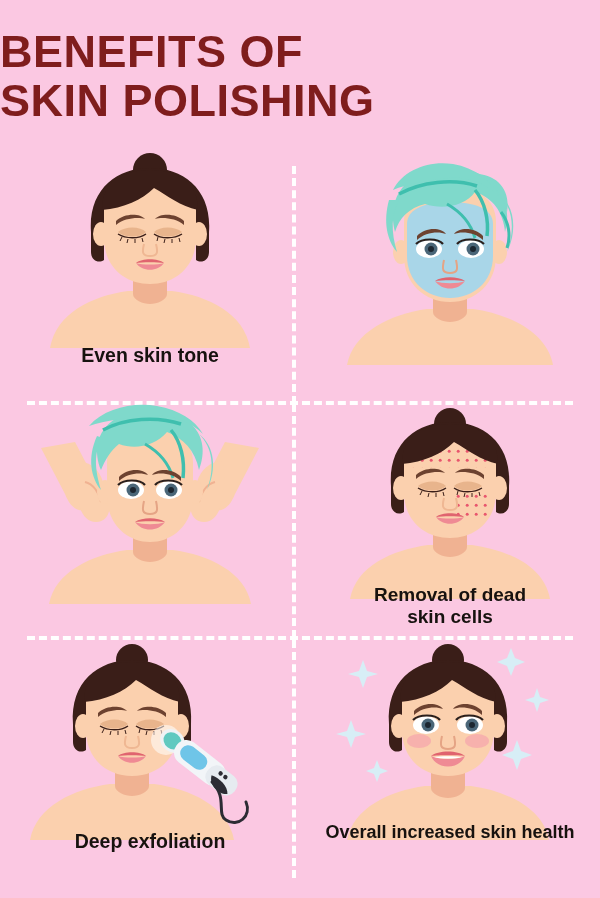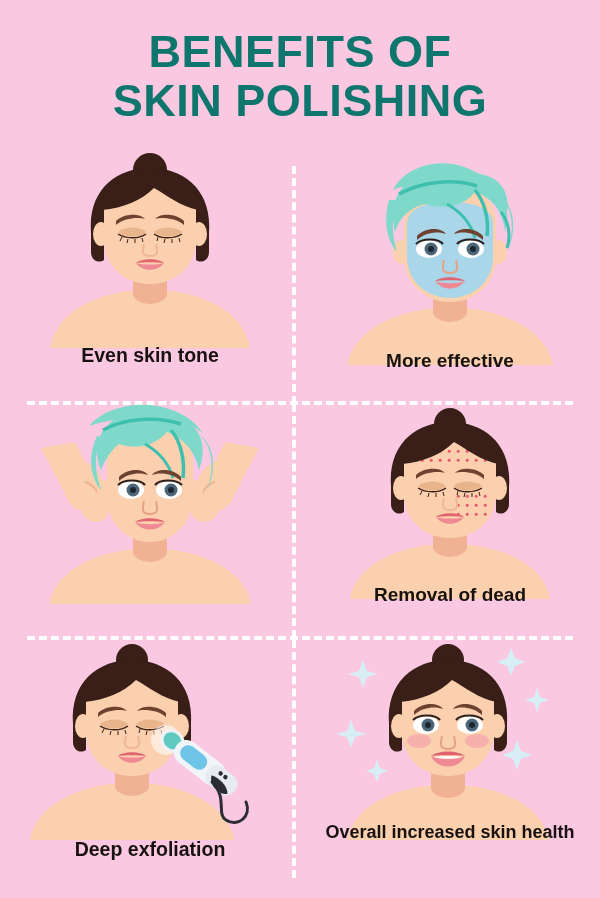--- a/index.html
+++ b/index.html
@@ -21,22 +21,21 @@
     background: #fbc8e2;
     overflow: hidden;
   }
 
   
   .title-block {
     position: absolute;
     top: 28px;
     left: 0;
     width: 600px;
-    text-align: center;
-    color: #0f766e;
+    color: #7f1d1d;
     font-weight: 700;
     font-size: 45px;
     line-height: 1.08;
     letter-spacing: 0.5px;
   }
   .title-line { display: block; white-space: nowrap; }
 
   
   .h-divider {
     position: absolute;
@@ -88,21 +87,21 @@
     line-height: 1.18;
   }
   .caption .cline { display: block; white-space: nowrap; }
   .caption.one-line { font-size: 19.5px; }
   .caption.wide .cline { font-size: 18px; }
 
   .cap-p1 { top: 196px; }
   .cap-p2 { top: 190px; }
   .cap-p3 { top: 190px; }
   .cap-p4 { top: 180px; }
-  .cap-p5 { top: 190px; margin-top: 8px; }
+  .cap-p5 { top: 190px; }
   .cap-p6 { top: 182px; }
 </style>
 </head>
 <body>
 
 <div id="infographic">
 
   <div class="title-block">
     <span class="title-line">BENEFITS OF</span>
     <span class="title-line">SKIN POLISHING</span>
@@ -194,21 +193,20 @@
       <circle cx="148" cy="89" r="3" fill="#1c2630"></circle>
       <path d="M91 84 C97 78 113 78 118 84" stroke="#2a1f1c" stroke-width="2.2" fill="none"></path>
       <path d="M132 84 C137 78 153 78 159 84" stroke="#2a1f1c" stroke-width="2.2" fill="none"></path>
 
       <path d="M119 100 C117 109 117 113 125 113 C133 113 133 109 131 100" stroke="#e5a485" stroke-width="2" fill="none"></path>
 
       <path d="M110 121 C117 116 133 116 140 121 C133 120 117 120 110 121 Z" fill="#e0646f"></path>
       <path d="M110 121 C117 131 133 131 140 121 C133 124 117 124 110 121 Z" fill="#ef8a94"></path>
     </svg>
     <div class="caption cap-p2">
-      <span class="cline">More effective</span>
     </div>
   </div>
 
   <div class="panel p3">
     <svg class="art" width="250" height="200" viewBox="0 0 250 200">
 
       <path d="M24 200 C30 168 66 151 102 146 L148 146 C184 151 220 168 226 200 Z" fill="#fbd0ae"></path>
 
       <path d="M108 108 L142 108 L142 148 C142 154 132 158 125 158 C118 158 108 154 108 148 Z" fill="#f0b292"></path>
 
@@ -296,20 +294,21 @@
           <line x1="149" y1="88" x2="150" y2="92"></line>
       </g>
 
       <path d="M114 94 C112 102 112 106 120 106 C128 106 128 102 126 94" stroke="#efb793" stroke-width="2" fill="none"></path>
 
       <path d="M106 113 C112 108 128 108 134 113 C128 112 112 112 106 113 Z" fill="#e0646f"></path>
       <path d="M106 113 C112 122 128 122 134 113 C128 115 112 115 106 113 Z" fill="#ef8a94"></path>
     </svg>
     <div class="caption cap-p4">
       <span class="cline">Removal of dead</span>
+      <span class="cline">skin cells</span>
     </div>
   </div>
 
   <div class="panel p5">
     <svg class="art" width="260" height="200" viewBox="0 0 260 200">
 
       <path d="M10 200 C16 166 54 149 90 144 L134 144 C170 149 208 166 214 200 Z" fill="#fbd0ae"></path>
 
       <path d="M95 106 L129 106 L129 146 C129 152 119 156 112 156 C105 156 95 152 95 146 Z" fill="#f0b292"></path>
 

